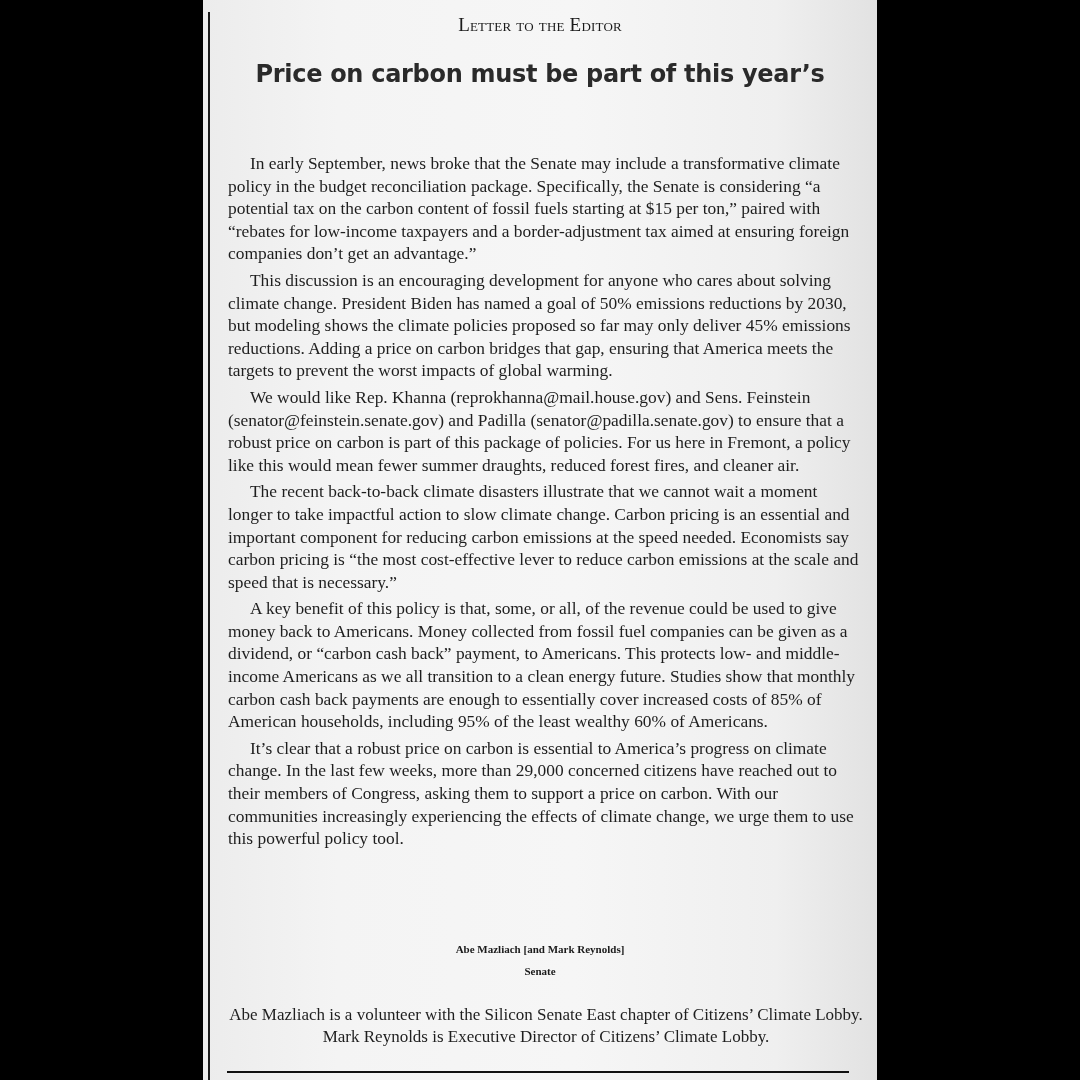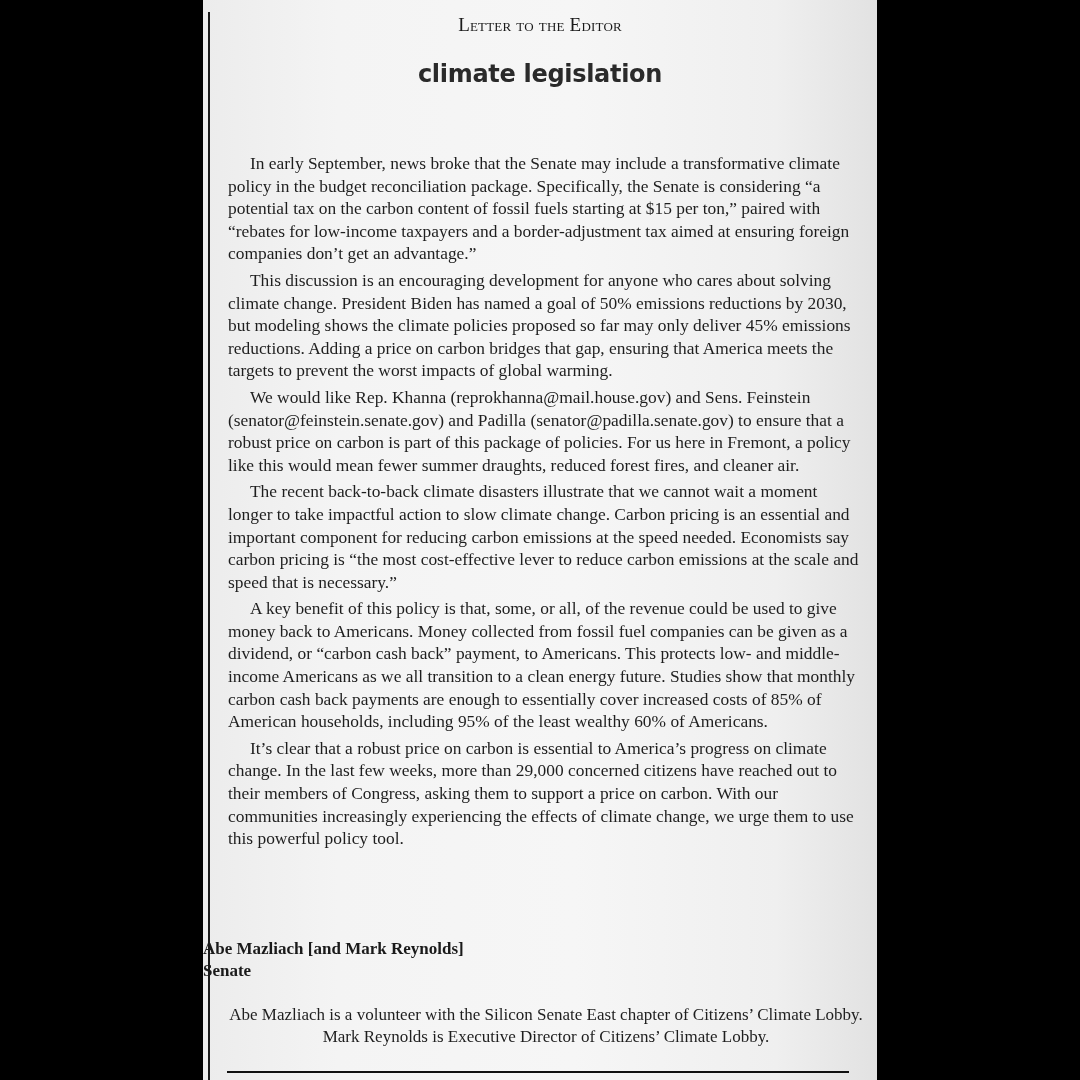--- a/index.html
+++ b/index.html
@@ -71,23 +71,24 @@
     .body p {
       margin: 4px;
       text-indent: 22px;
       text-align: left;
     }
     .signature {
       position: absolute;
       left: 0;
       width: 674px;
       top: 938px;
+      text-align: center;
       font-family: "Liberation Serif", serif;
       font-weight: bold;
-      font-size: 17px;
+      font-size: 11px;
       line-height: 22px;
       color: #1a1a1a;
     }
     .bio {
       position: absolute;
       left: 18px;
       top: 1004px;
       width: 650px;
       text-align: center;
       font-family: "Liberation Serif", serif;
@@ -107,21 +108,21 @@
 </head>
 <body>
 
 <div class="frame">
   <div class="paper">
     <div class="left-rule"></div>
 
     <div class="kicker">Letter to the Editor</div>
 
     <div class="headline">
-      <div>climate legislation</div>
+      <div>Price on carbon must be part of this year’s</div>
     </div>
 
     <div class="body">
       <p>In early September, news broke that the Senate may include a transformative climate policy in the budget reconciliation package. Specifically, the Senate is considering “a potential tax on the carbon content of fossil fuels starting at $15 per ton,” paired with “rebates for low-income taxpayers and a border-adjustment tax aimed at ensuring foreign companies don’t get an advantage.”</p>
       <p>This discussion is an encouraging development for anyone who cares about solving climate change. President Biden has named a goal of 50% emissions reductions by 2030, but modeling shows the climate policies proposed so far may only deliver 45% emissions reductions. Adding a price on carbon bridges that gap, ensuring that America meets the targets to prevent the worst impacts of global warming.</p>
       <p>We would like Rep. Khanna (reprokhanna@mail.house.gov) and Sens. Feinstein (senator@feinstein.senate.gov) and Padilla (senator@padilla.senate.gov) to ensure that a robust price on carbon is part of this package of policies. For us here in Fremont, a policy like this would mean fewer summer draughts, reduced forest fires, and cleaner air.</p>
       <p>The recent back-to-back climate disasters illustrate that we cannot wait a moment longer to take impactful action to slow climate change. Carbon pricing is an essential and important component for reducing carbon emissions at the speed needed. Economists say carbon pricing is “the most cost-effective lever to reduce carbon emissions at the scale and speed that is necessary.”</p>
       <p>A key benefit of this policy is that, some, or all, of the revenue could be used to give money back to Americans. Money collected from fossil fuel companies can be given as a dividend, or “carbon cash back” payment, to Americans. This protects low- and middle-income Americans as we all transition to a clean energy future. Studies show that monthly carbon cash back payments are enough to essentially cover increased costs of 85% of American households, including 95% of the least wealthy 60% of Americans.</p>
       <p>It’s clear that a robust price on carbon is essential to America’s progress on climate change. In the last few weeks, more than 29,000 concerned citizens have reached out to their members of Congress, asking them to support a price on carbon. With our communities increasingly experiencing the effects of climate change, we urge them to use this powerful policy tool.</p>
     </div>

